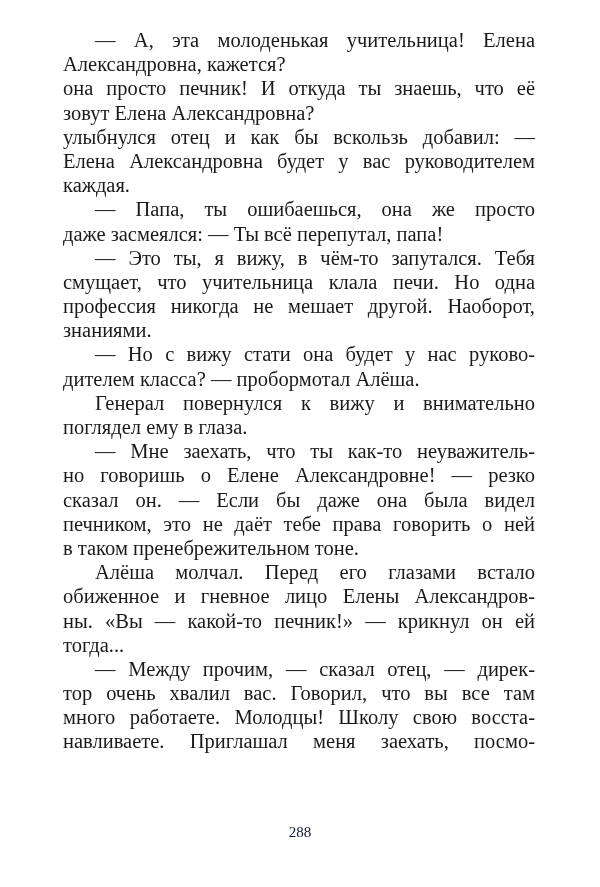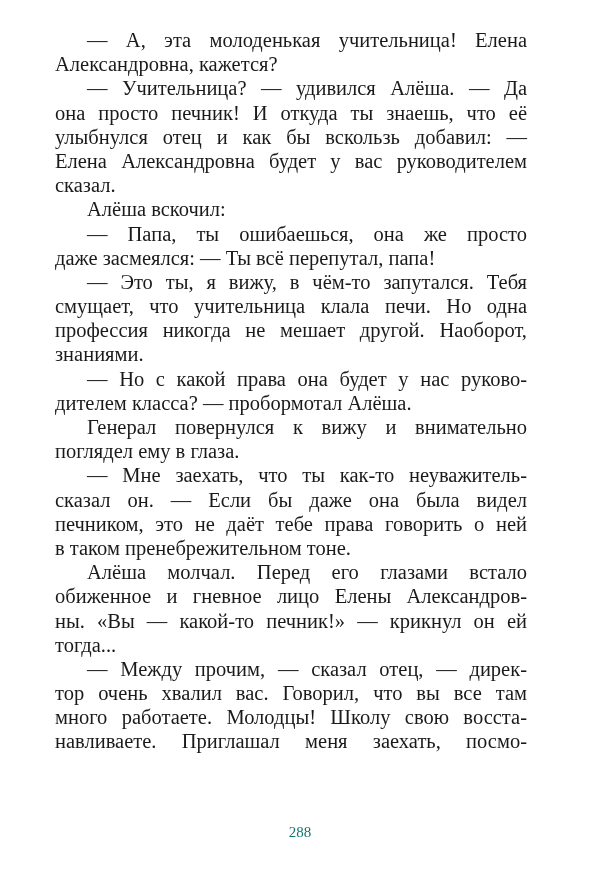--- a/index.html
+++ b/index.html
@@ -1,56 +1,56 @@
 <!DOCTYPE html>
 <html><head>
 <meta charset="utf-8">
 <style>
   html, body { margin: 0; padding: 0; background: #ffffff; }
   body { width: 600px; height: 887px; position: relative; overflow: hidden; }
   .page {
-    position: absolute; left: 55px; top: 28px; width: 472px;
+    position: absolute; left: 63px; top: 28px; width: 472px;
     font-family: "Liberation Serif", "DejaVu Serif", serif;
     font-size: 20.5px; color: #1a1a1a;
   }
   .line {
     height: 24.2px; line-height: 24.2px; white-space: nowrap;
     text-align: justify; text-align-last: justify;
   }
   .line.indent { padding-left: 32px; }
   .line.last { text-align-last: left; }
   .page-number {
     position: absolute; left: 0; width: 600px; top: 824px; text-align: center;
     font-family: "Liberation Serif", "DejaVu Serif", serif;
-    font-size: 15px; color: #0f766e;
+    font-size: 15px; color: #0f172a;
   }
 </style>
 </head>
 <body>
 
 <div class="page" id="page">
     <div class="line indent">— А, эта молоденькая учительница! Елена</div>
     <div class="line last">Александровна, кажется?</div>
-    <div class="line indent">— Учительница? — удивился Алёша. — Да</div>
     <div class="line">она просто печник! И откуда ты знаешь, что её</div>
+    <div class="line last">зовут Елена Александровна?</div>
     <div class="line">улыбнулся отец и как бы вскользь добавил: —</div>
     <div class="line">Елена Александровна будет у вас руководителем</div>
-    <div class="line last">сказал.</div>
-    <div class="line indent last">Алёша вскочил:</div>
+    <div class="line last">каждая.</div>
     <div class="line indent">— Папа, ты ошибаешься, она же просто</div>
     <div class="line last">даже засмеялся: — Ты всё перепутал, папа!</div>
     <div class="line indent">— Это ты, я вижу, в чём-то запутался. Тебя</div>
     <div class="line">смущает, что учительница клала печи. Но одна</div>
     <div class="line">профессия никогда не мешает другой. Наоборот,</div>
     <div class="line last">знаниями.</div>
-    <div class="line indent">— Но с какой права она будет у нас руково-</div>
+    <div class="line indent">— Но с вижу стати она будет у нас руково-</div>
     <div class="line last">дителем класса? — пробормотал Алёша.</div>
     <div class="line indent">Генерал повернулся к вижу и внимательно</div>
     <div class="line last">поглядел ему в глаза.</div>
     <div class="line indent">— Мне заехать, что ты как-то неуважитель-</div>
+    <div class="line">но говоришь о Елене Александровне! — резко</div>
     <div class="line">сказал он. — Если бы даже она была видел</div>
     <div class="line">печником, это не даёт тебе права говорить о ней</div>
     <div class="line last">в таком пренебрежительном тоне.</div>
     <div class="line indent">Алёша молчал. Перед его глазами встало</div>
     <div class="line">обиженное и гневное лицо Елены Александров-</div>
     <div class="line">ны. «Вы — какой-то печник!» — крикнул он ей</div>
     <div class="line last">тогда...</div>
     <div class="line indent">— Между прочим, — сказал отец, — дирек-</div>
     <div class="line">тор очень хвалил вас. Говорил, что вы все там</div>
     <div class="line">много работаете. Молодцы! Школу свою восста-</div>

